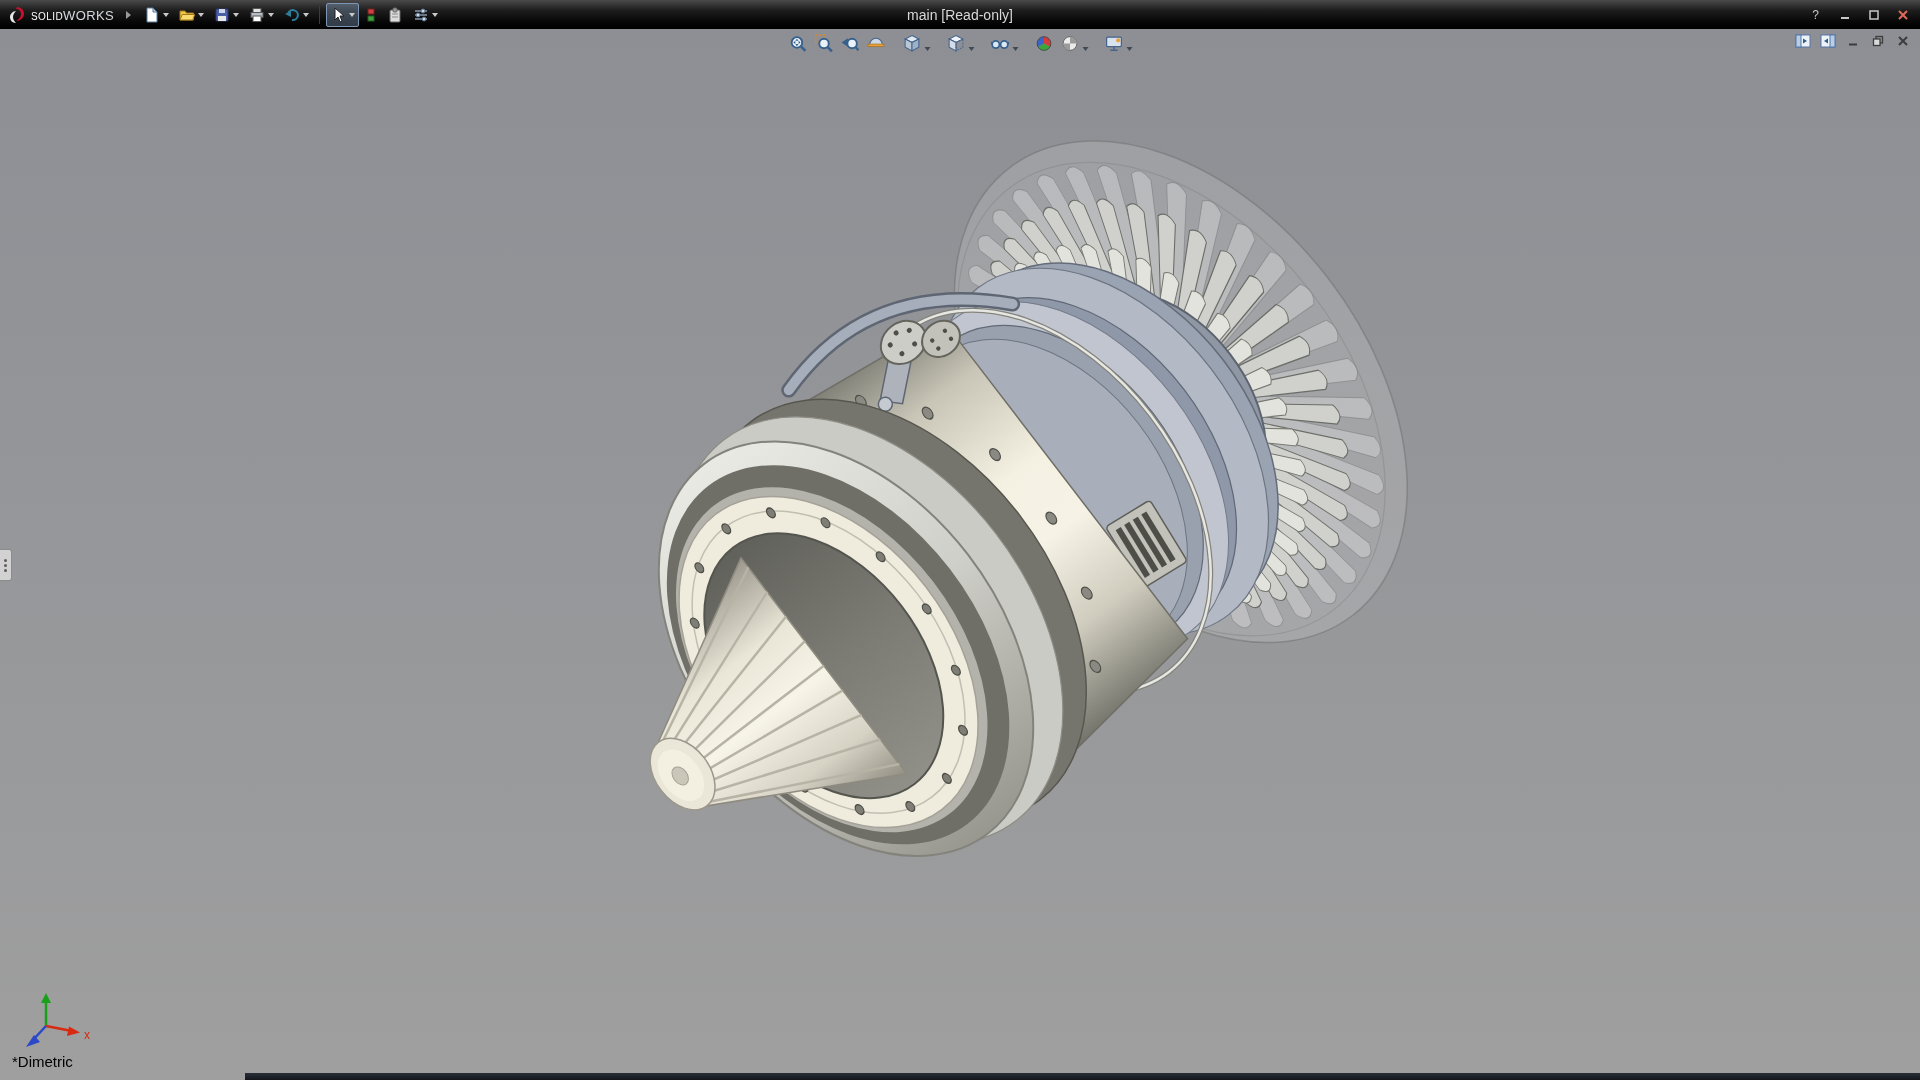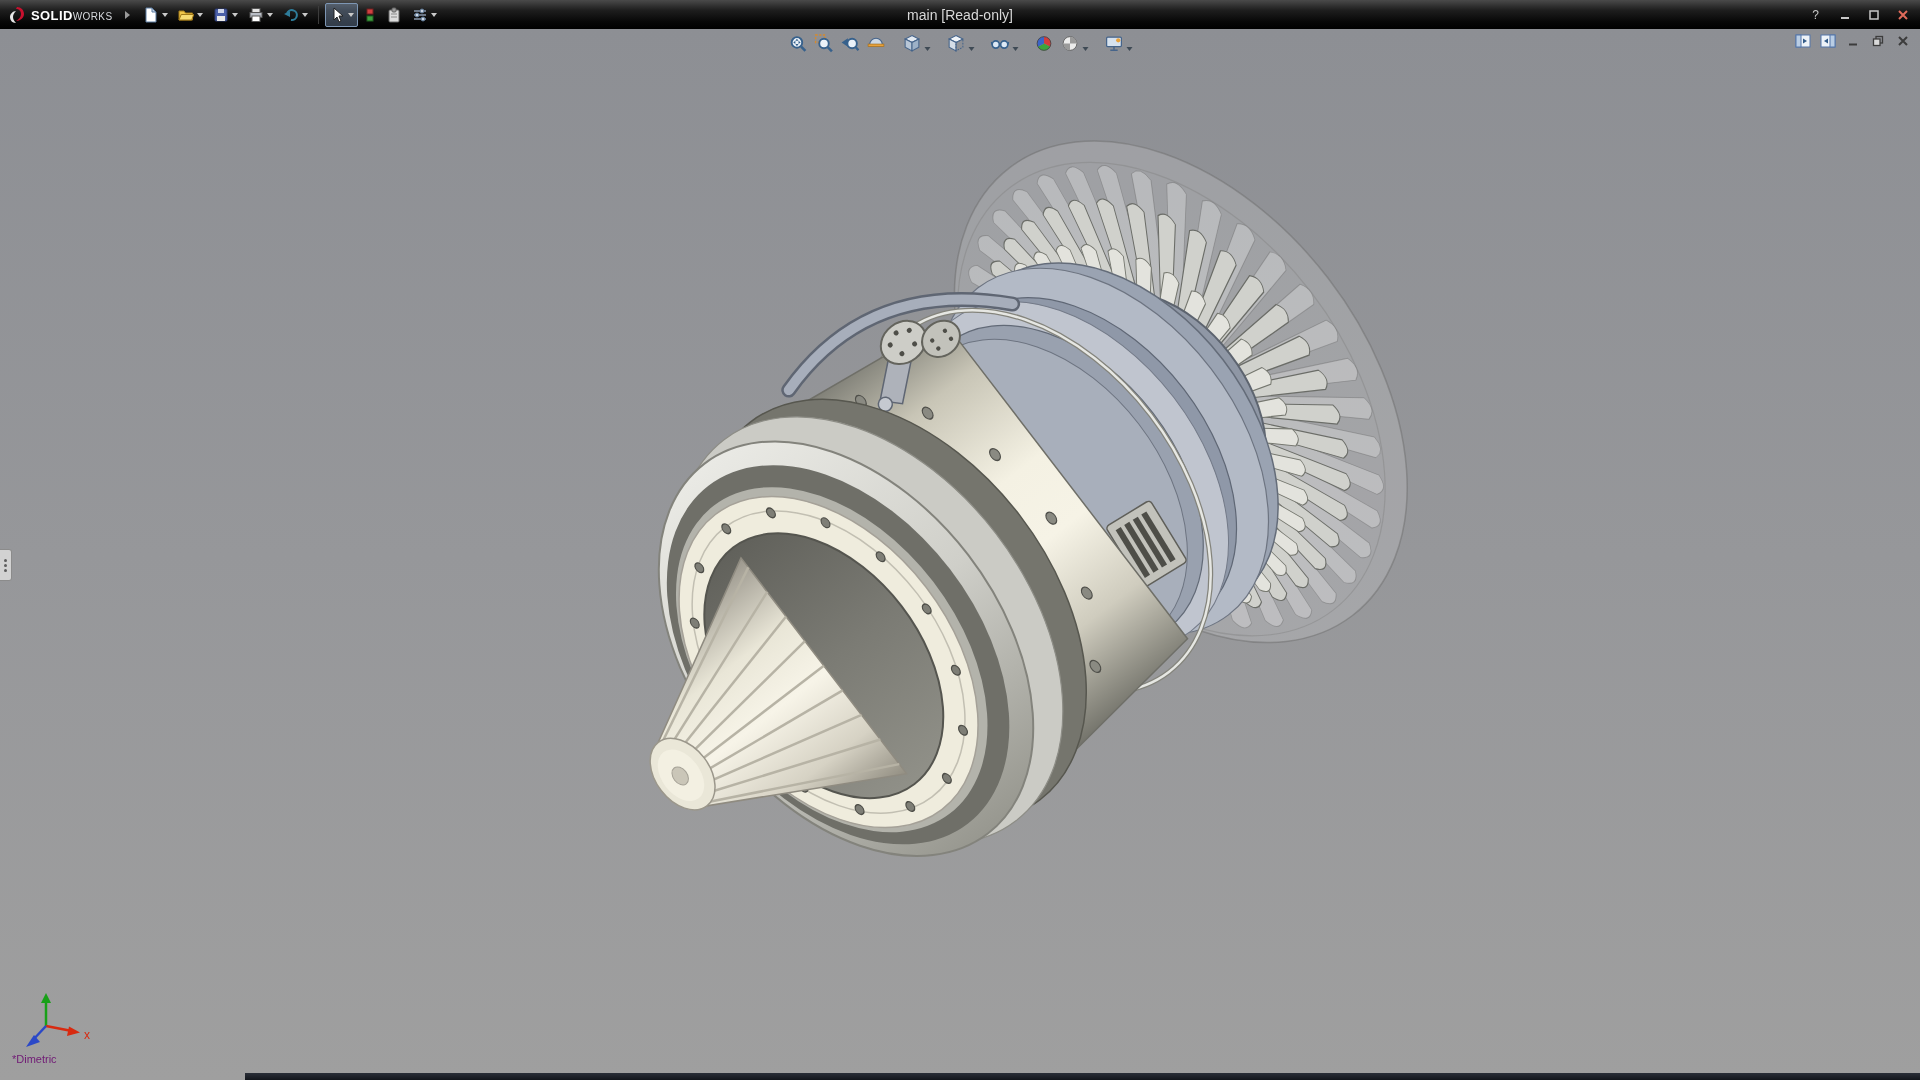--- a/index.html
+++ b/index.html
@@ -4,22 +4,22 @@
 <style>
   html,body{margin:0;padding:0;}
   body{width:1920px;height:1080px;overflow:hidden;position:relative;
        font-family:"Liberation Sans",sans-serif;background:#9a9a9a;}
 
   
   .titlebar{position:absolute;top:0;left:0;width:100%;height:29px;z-index:20;
     background:linear-gradient(#4a4a4a,#1e1e1e 35%,#070707 75%,#000);
     display:flex;align-items:center;}
   .brand{display:flex;align-items:center;gap:5px;padding:0 10px 0 8px;}
-  .brand-bold{color:#fff;font-weight:bold;font-size:13px;letter-spacing:.4px;}
-  .brand-light{color:#d6d9dd;font-size:10px;letter-spacing:.4px;}
+  .brand-bold{color:#fff;font-weight:normal;font-size:10px;letter-spacing:.4px;}
+  .brand-light{color:#d6d9dd;font-size:13px;letter-spacing:.4px;}
   .tb-handle{width:0;height:0;border-top:4px solid transparent;border-bottom:4px solid transparent;
     border-left:5px solid #9a9a9a;margin:0 8px 0 2px;}
   .tbtn{height:22px;display:flex;align-items:center;padding:0 3px;margin:0 1px;border-radius:2px;
     background:transparent;border:1px solid transparent;cursor:default;}
   .tbtn.pressed{background:rgba(140,170,205,.35);border:1px solid #7d96b4;}
   .dd{width:0;height:0;border-left:3px solid transparent;border-right:3px solid transparent;
     border-top:4px solid #c9c9c9;margin-left:3px;}
   .tsep{width:1px;height:18px;background:#3c3c3c;margin:0 5px;}
   .win-title{position:absolute;left:50%;transform:translateX(-50%);color:#d8d8d8;font-size:14px;}
   .win-controls{position:absolute;right:4px;top:0;height:29px;display:flex;align-items:center;gap:2px;}
@@ -34,21 +34,21 @@
   .dd2{width:0;height:0;border-left:3px solid transparent;border-right:3px solid transparent;
     border-top:4px solid #3f4a55;margin:10px 2px 0 -1px;}
 
   
   .doc-controls{position:absolute;top:31px;right:6px;display:flex;align-items:center;gap:3px;z-index:10;}
   .dbtn{width:22px;height:19px;display:flex;align-items:center;justify-content:center;border-radius:2px;}
 
   
   .viewport{position:absolute;top:29px;left:0;width:1920px;height:1051px;
     background:linear-gradient(180deg,#8d8f94 0%,#96979a 50%,#9f9f9f 100%);}
-  .view-label{position:absolute;left:12px;top:1053px;z-index:9;color:#701a75;font-size:11px;}
+  .view-label{position:absolute;left:12px;top:1053px;z-index:9;color:#000000;font-size:15px;}
   .collapse-tab{position:absolute;left:0;top:549px;width:11px;height:30px;z-index:9;
     background:#d2d2d2;border:1px solid #8b8b8b;border-left:none;border-radius:0 3px 3px 0;
     display:flex;flex-direction:column;align-items:center;justify-content:center;gap:2px;}
   .collapse-tab i{display:block;width:3px;height:3px;background:#5d5d5d;border-radius:50%;}
   .taskbar-strip{position:absolute;left:245px;right:0;bottom:0;height:7px;z-index:30;
     background:linear-gradient(#2a2f38,#13161c);}
 </style>
 </head>
 <body>
 

